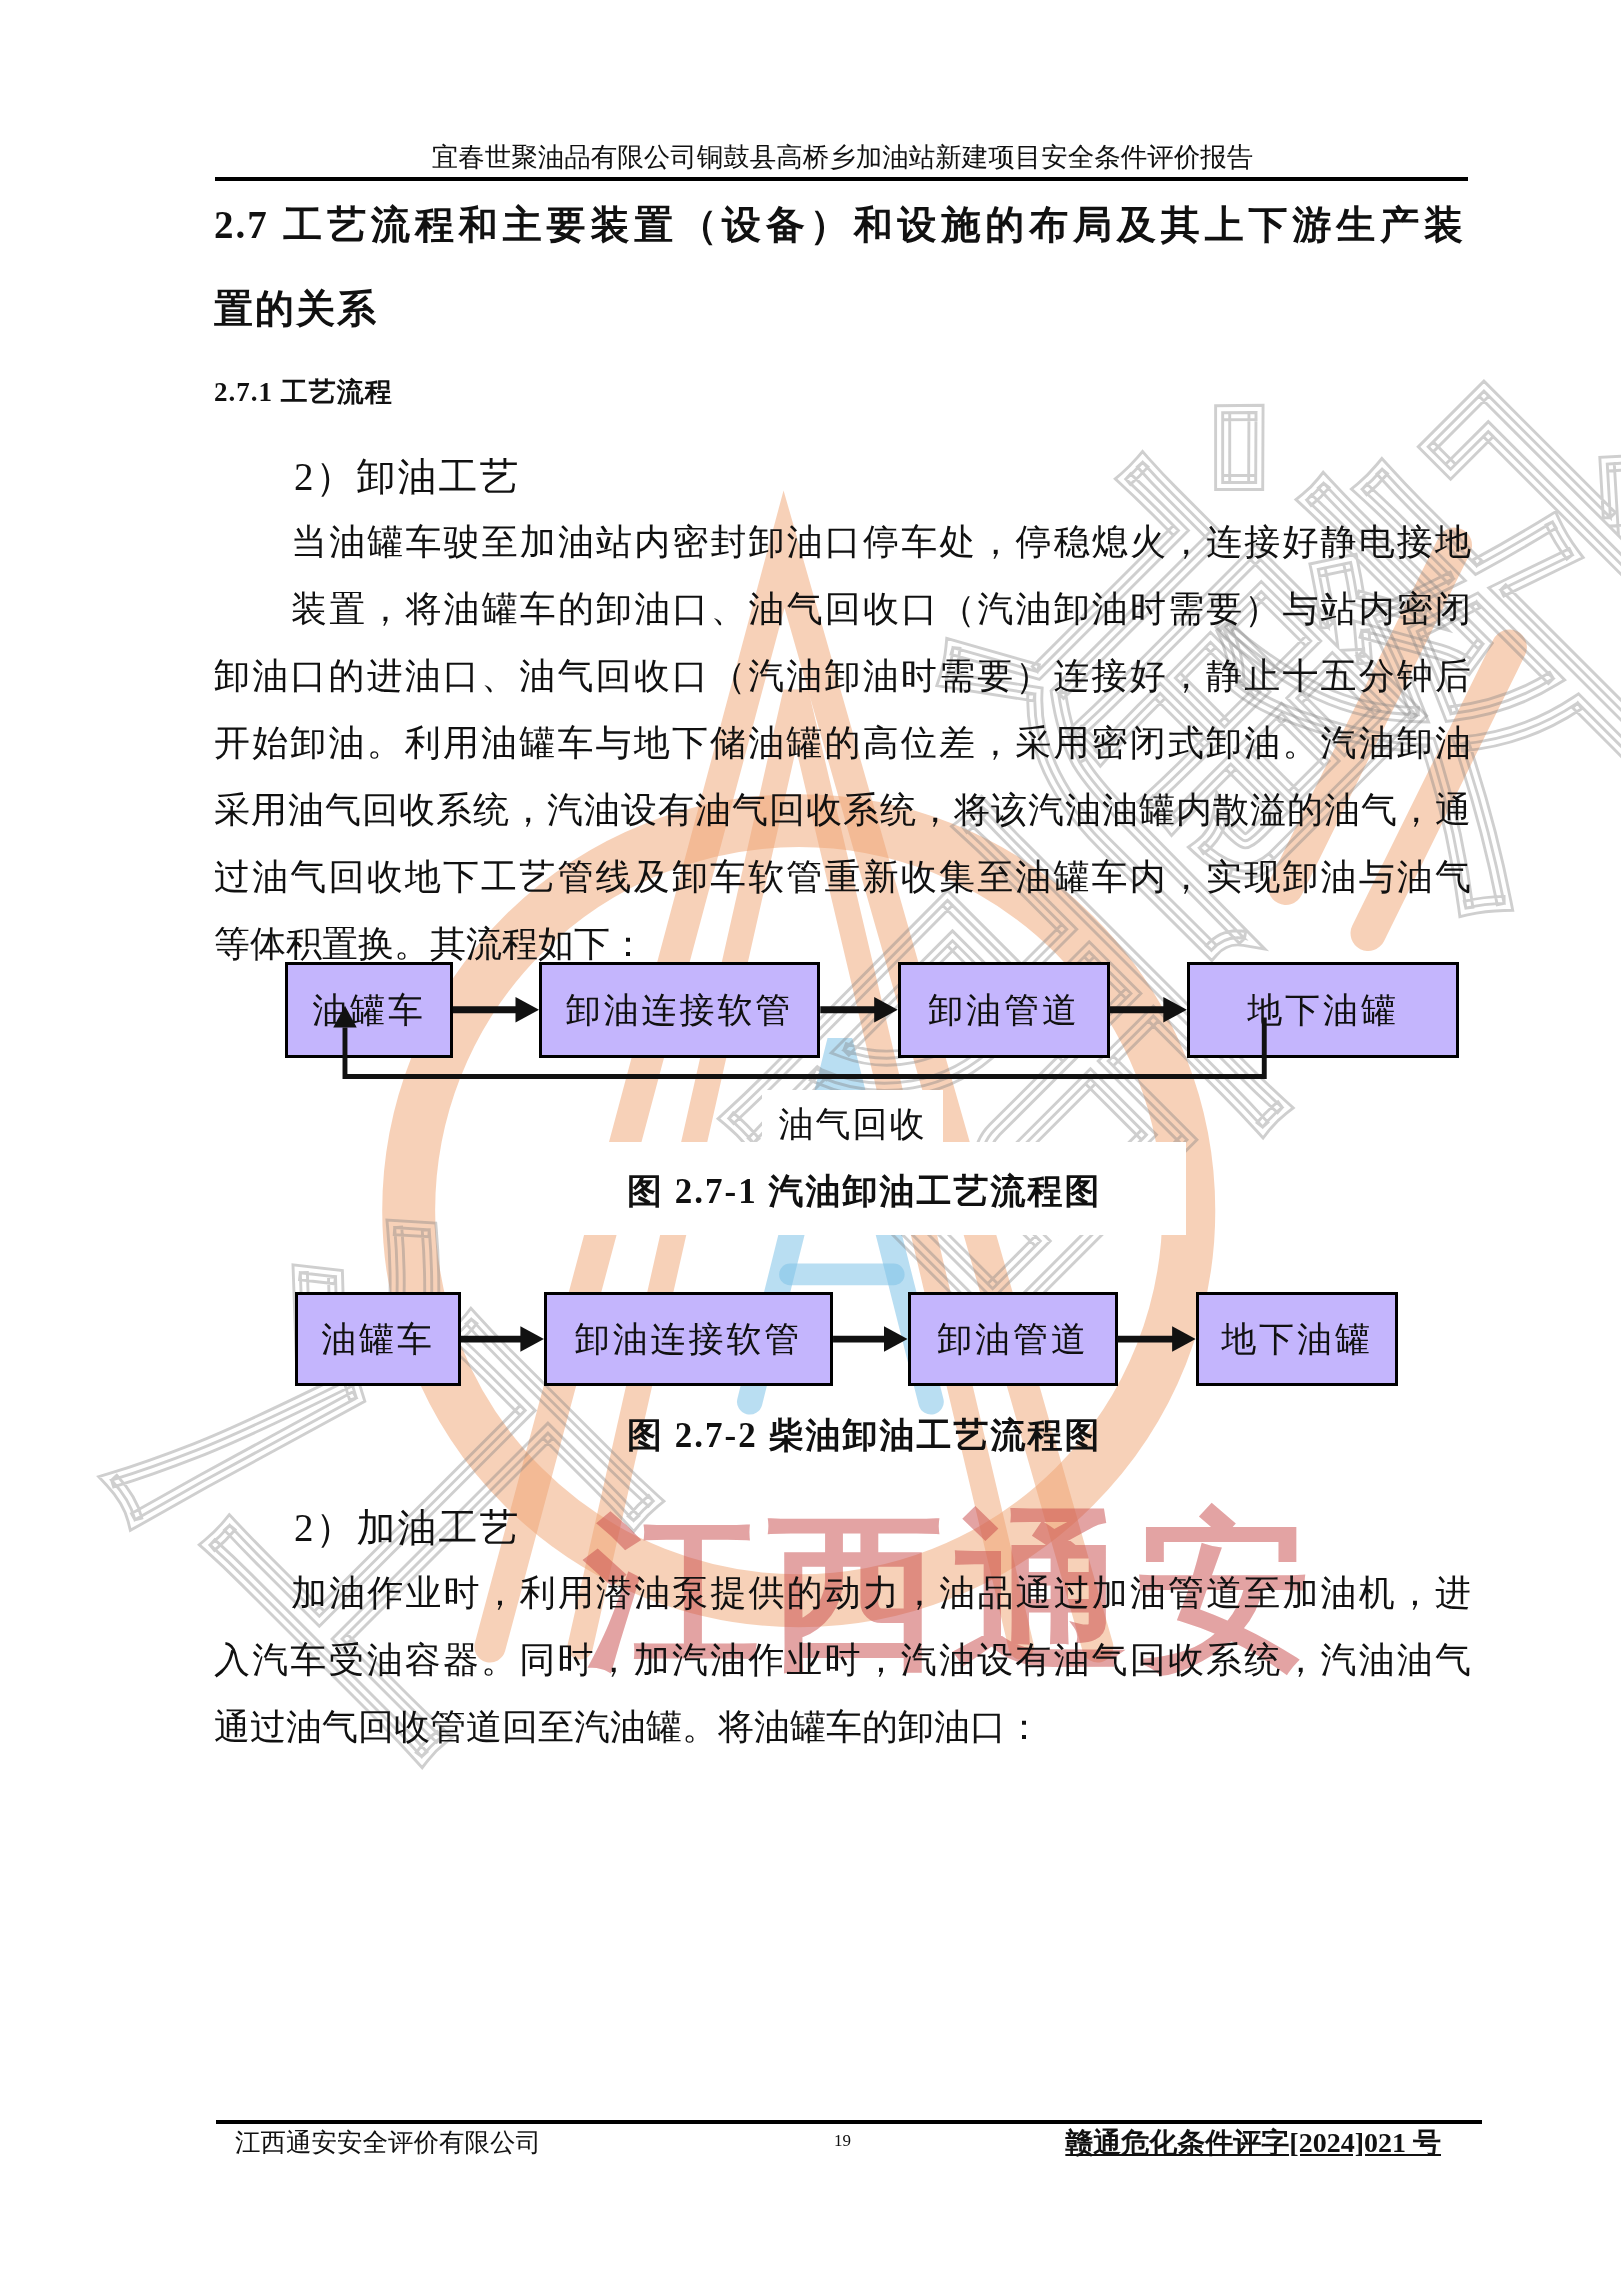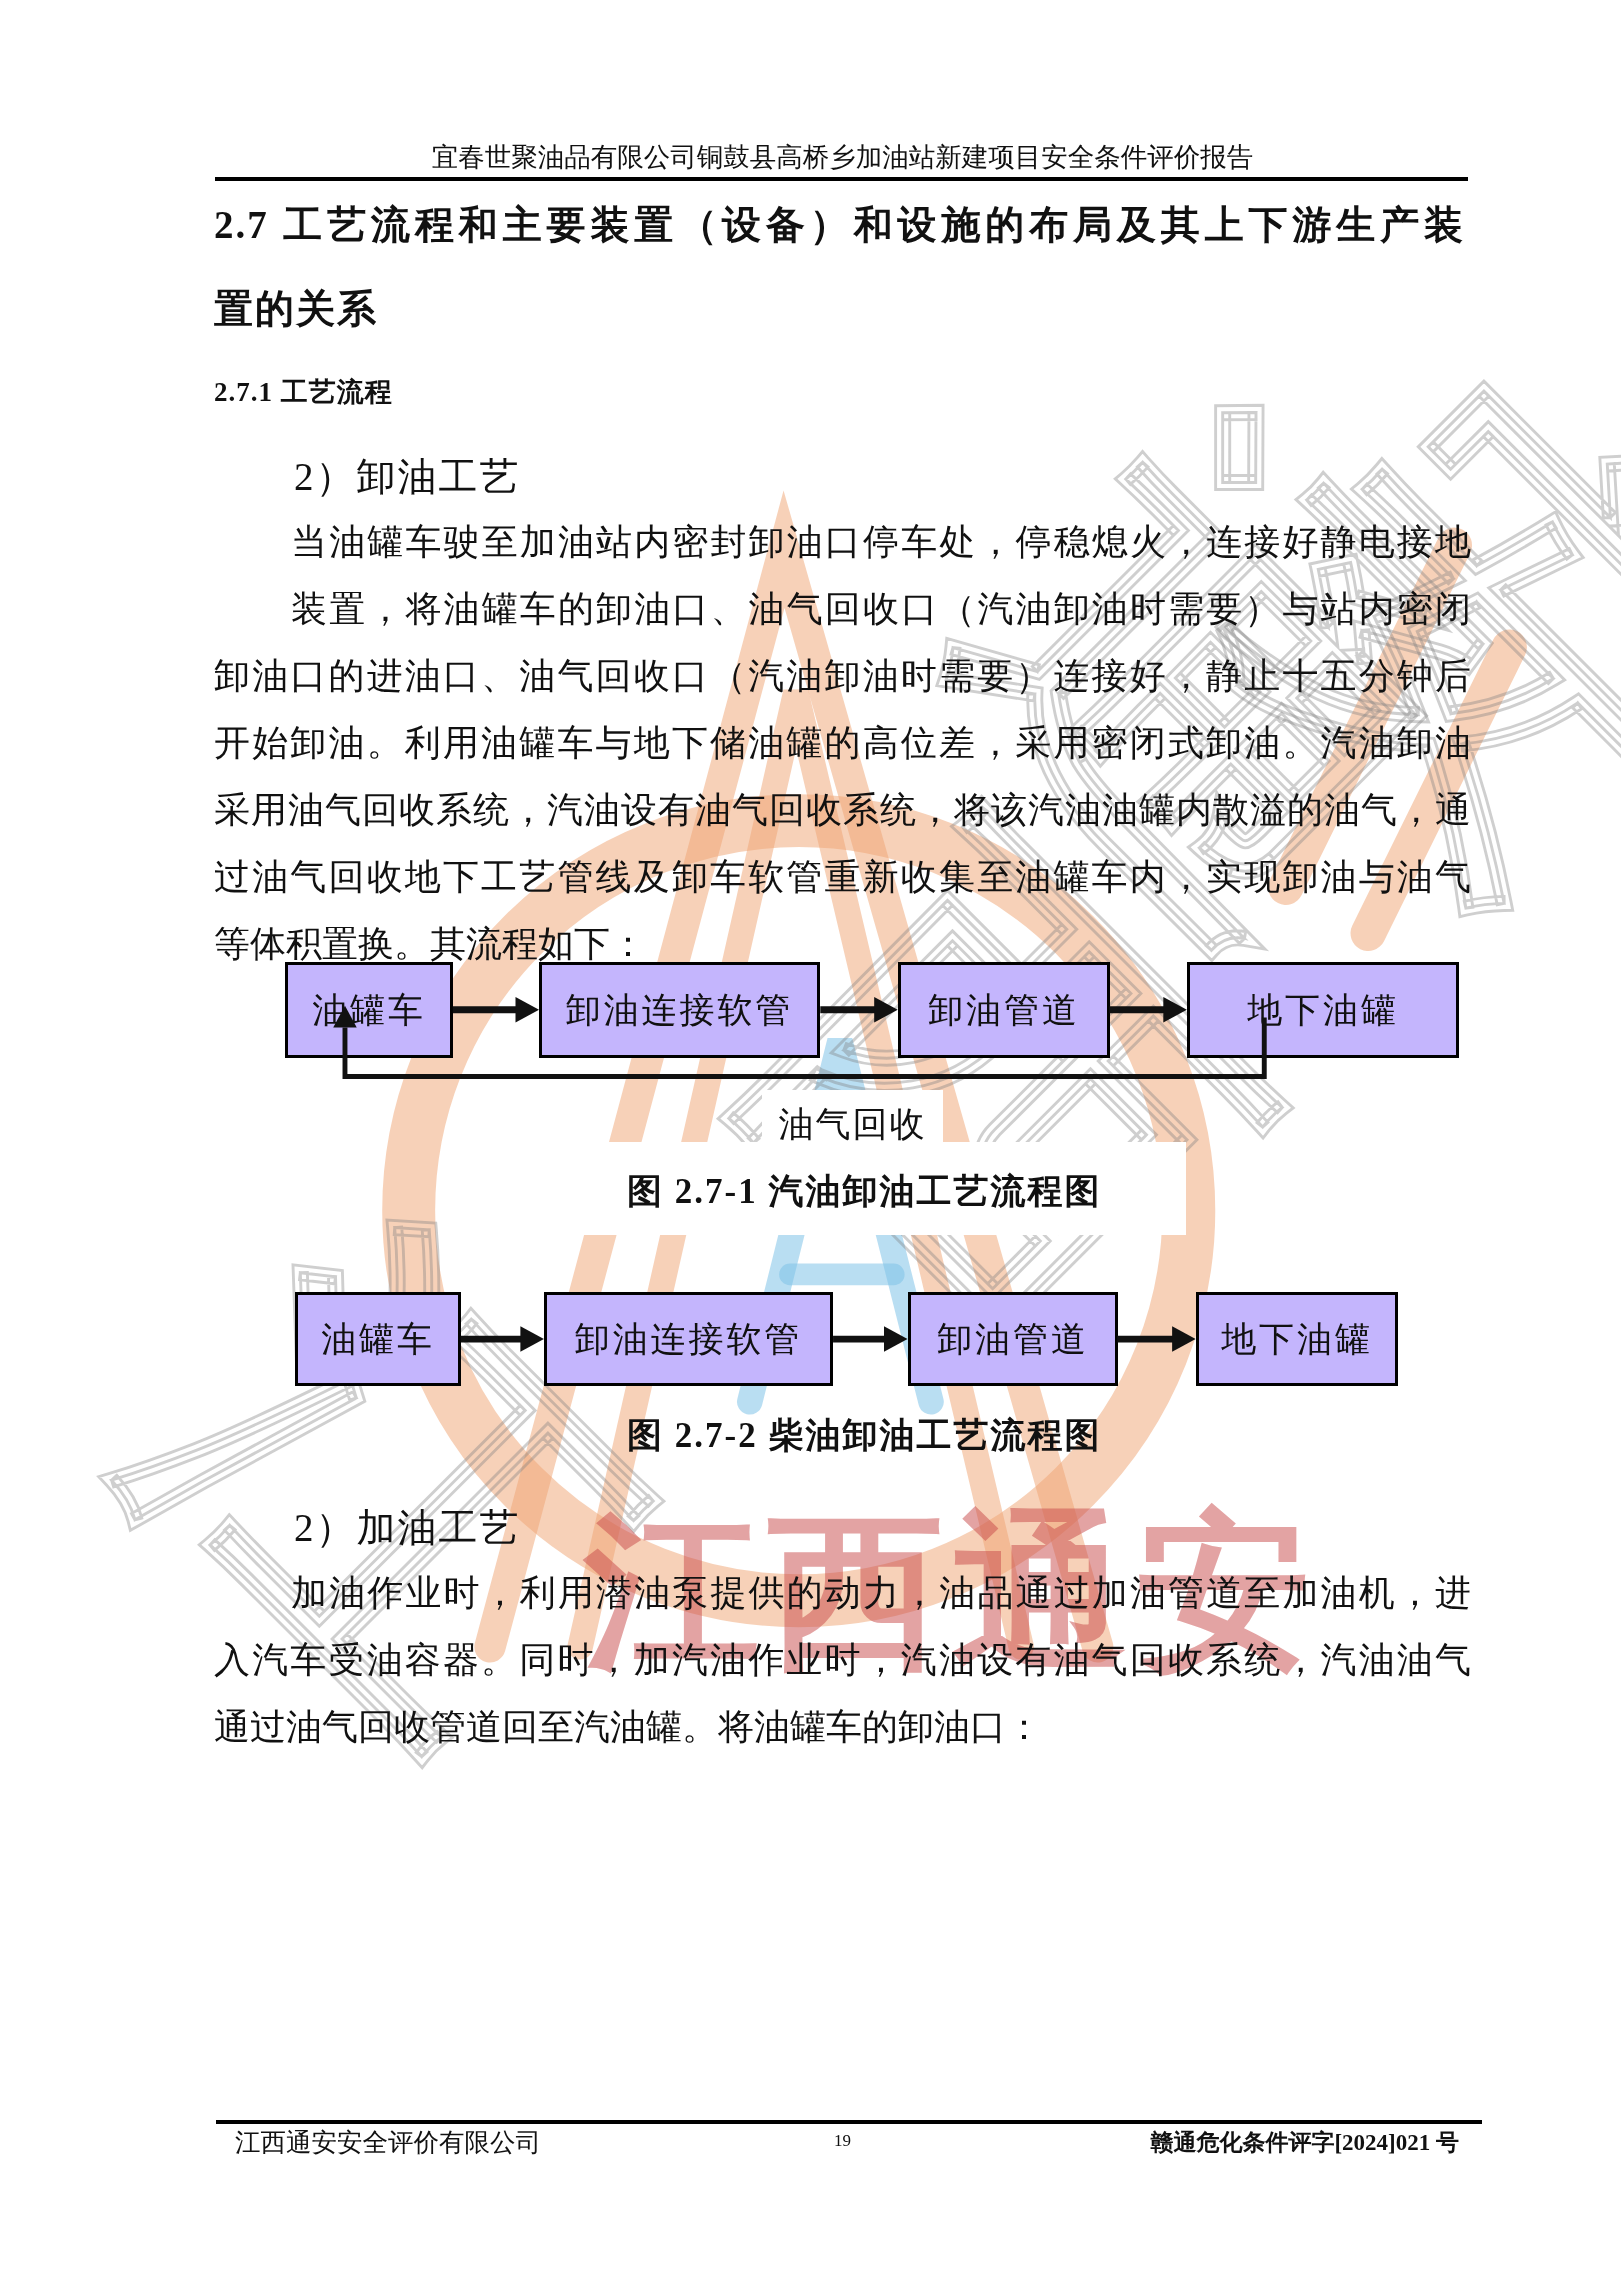--- a/index.html
+++ b/index.html
@@ -87,21 +87,21 @@
     position:absolute;height:47px;line-height:47px;font-size:35px;font-weight:700;
     letter-spacing:2px;white-space:nowrap;
   }
   #cap1{left:627px;top:1168px;}
   #cap2{left:627px;top:1412px;}
   .connector-svg{position:absolute;left:0;top:0;z-index:3;pointer-events:none;}
   
   .footer-rule{position:absolute;left:216px;top:2120px;width:1266px;height:3.9px;background:#000;}
   .footer-left{position:absolute;left:235px;top:2127px;font-size:25.5px;height:31px;line-height:31px;}
   .footer-page{position:absolute;left:214px;top:2125px;width:1257px;text-align:center;font-size:17px;height:31px;line-height:31px;}
-  .footer-right{position:absolute;right:162px;top:2127px;font-size:23px;font-weight:700;height:31px;line-height:31px;}
+  .footer-right{position:absolute;right:180px;top:2127px;font-size:28px;font-weight:700;height:31px;line-height:31px;text-decoration:underline;}
   .stroke-orange{stroke:var(--wm-orange);fill:none;opacity:.5;stroke-linecap:round;}
   .stroke-blue{stroke:var(--wm-blue);fill:none;opacity:.55;stroke-linecap:round;}
   .ink-line{stroke:#111;fill:none;}
   .ink-fill{fill:#111;stroke:none;}
 </style>
 </head>
 <body>
 
 <div id="page">
 

